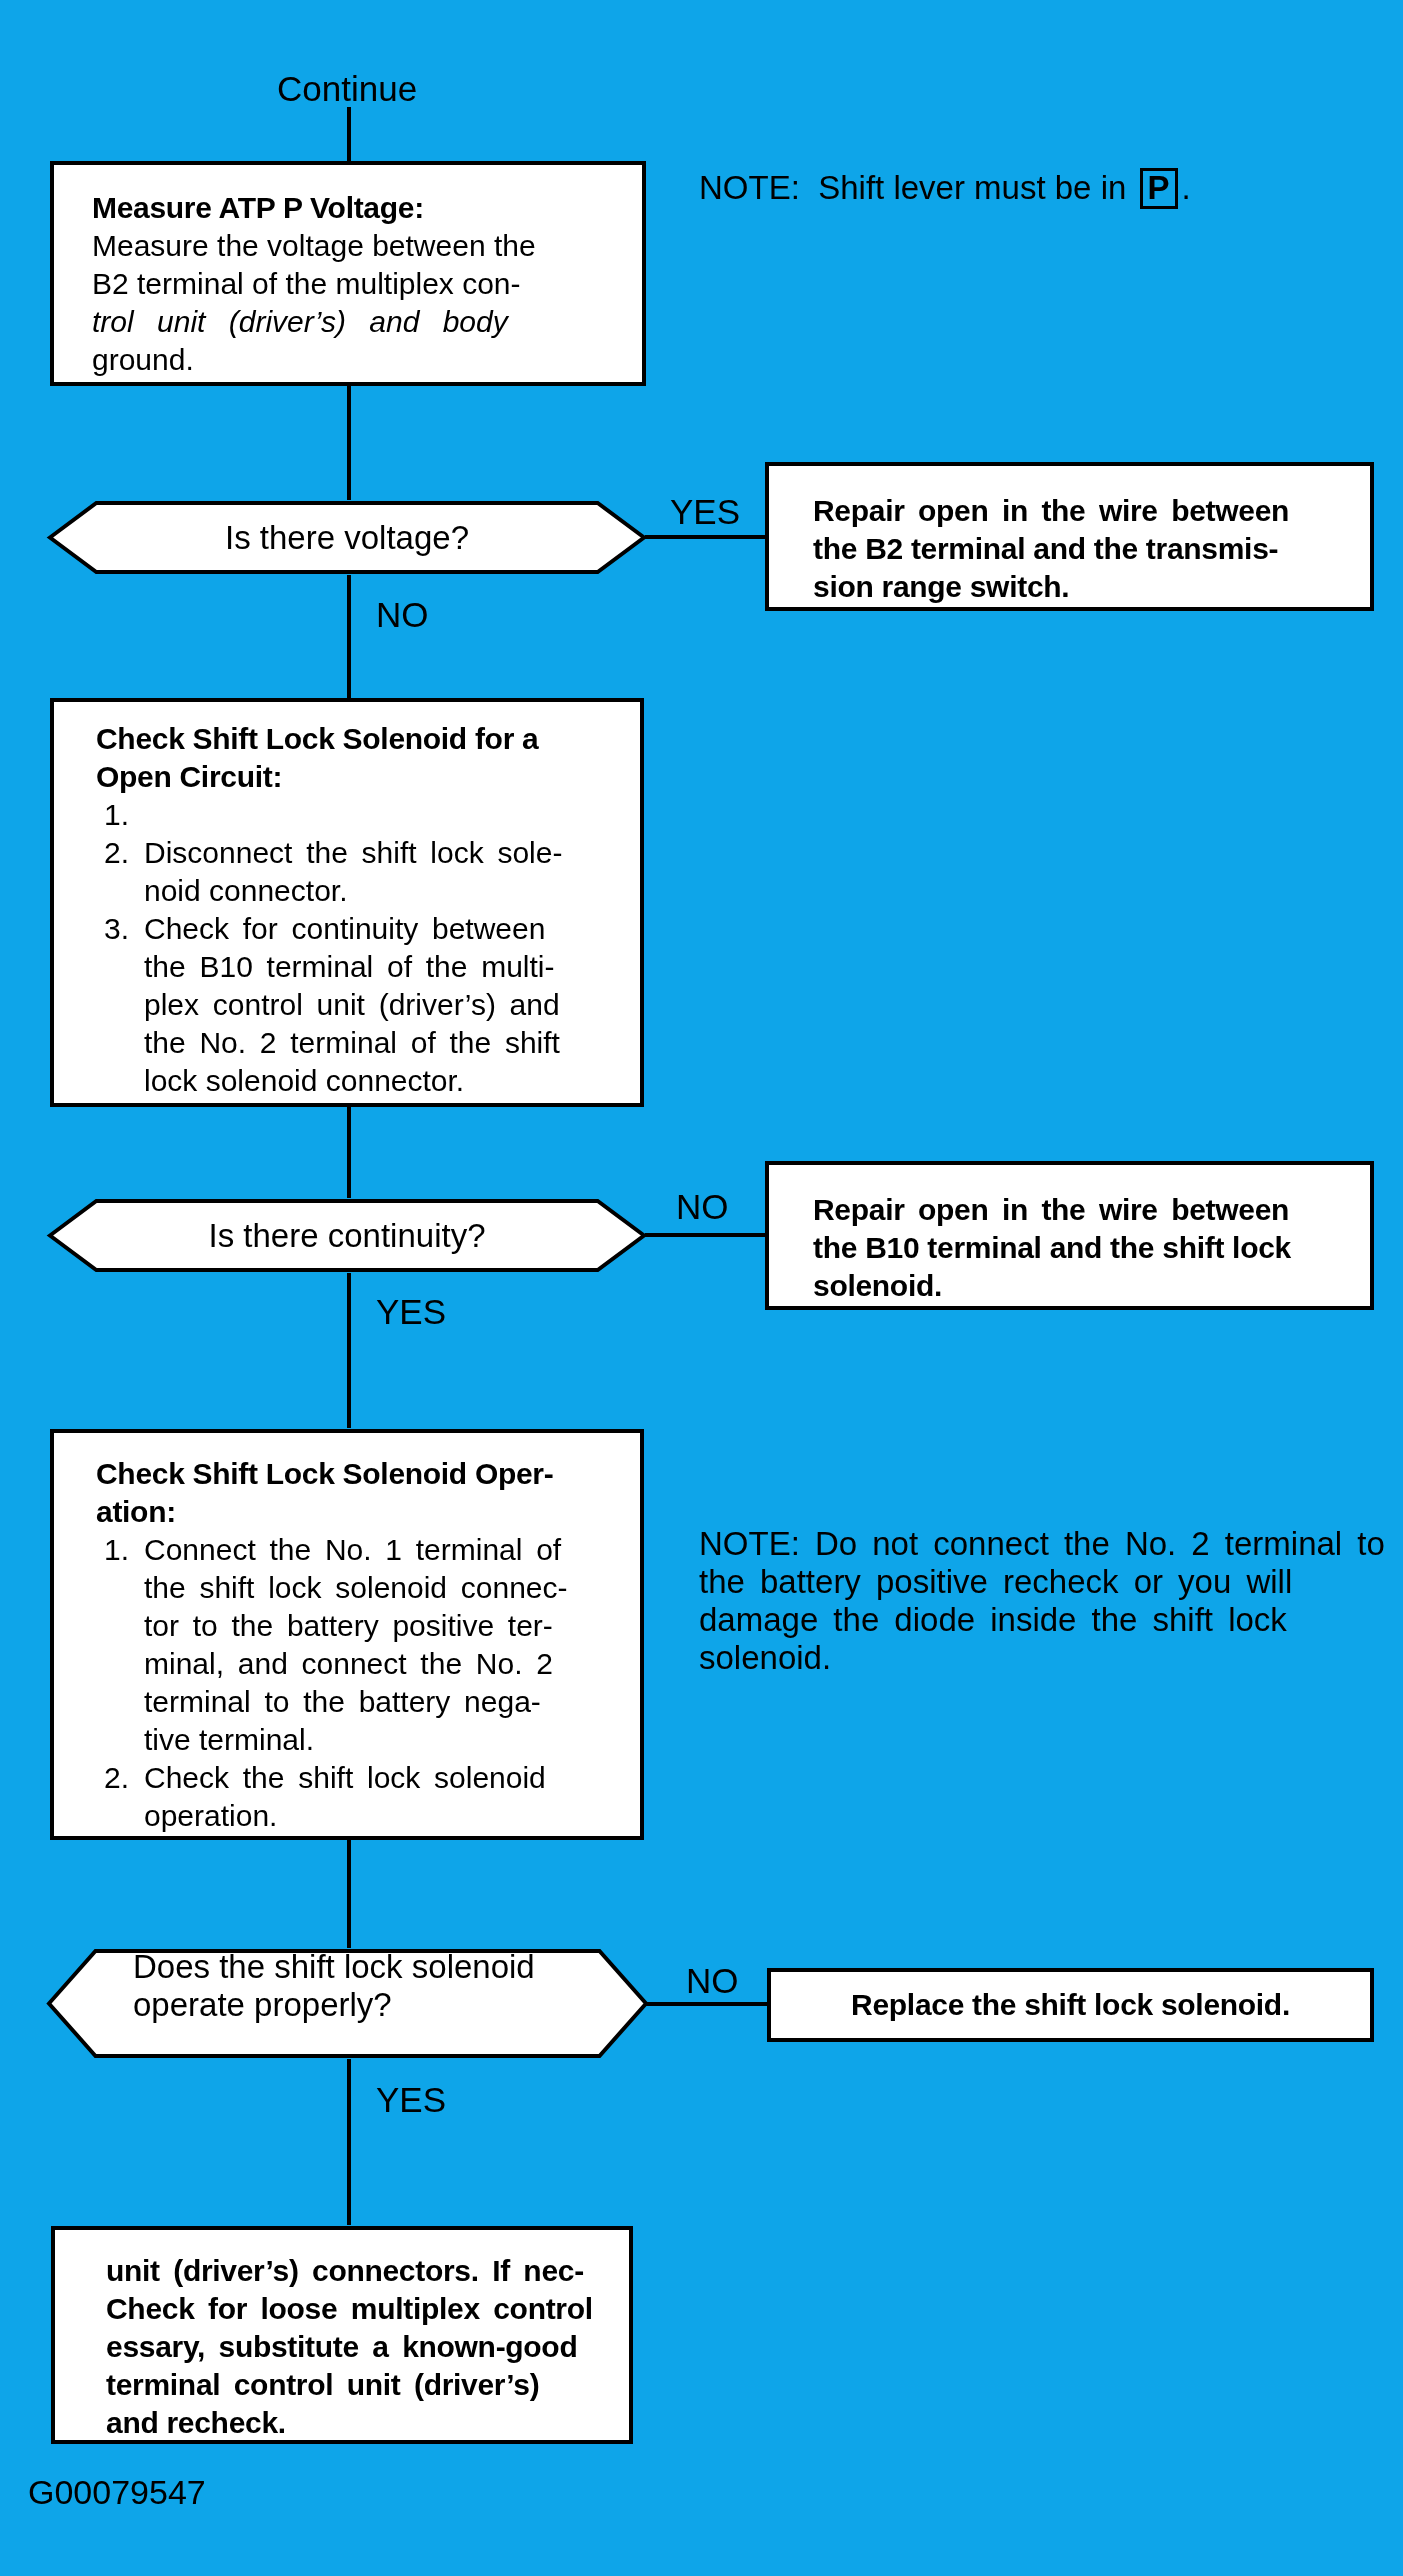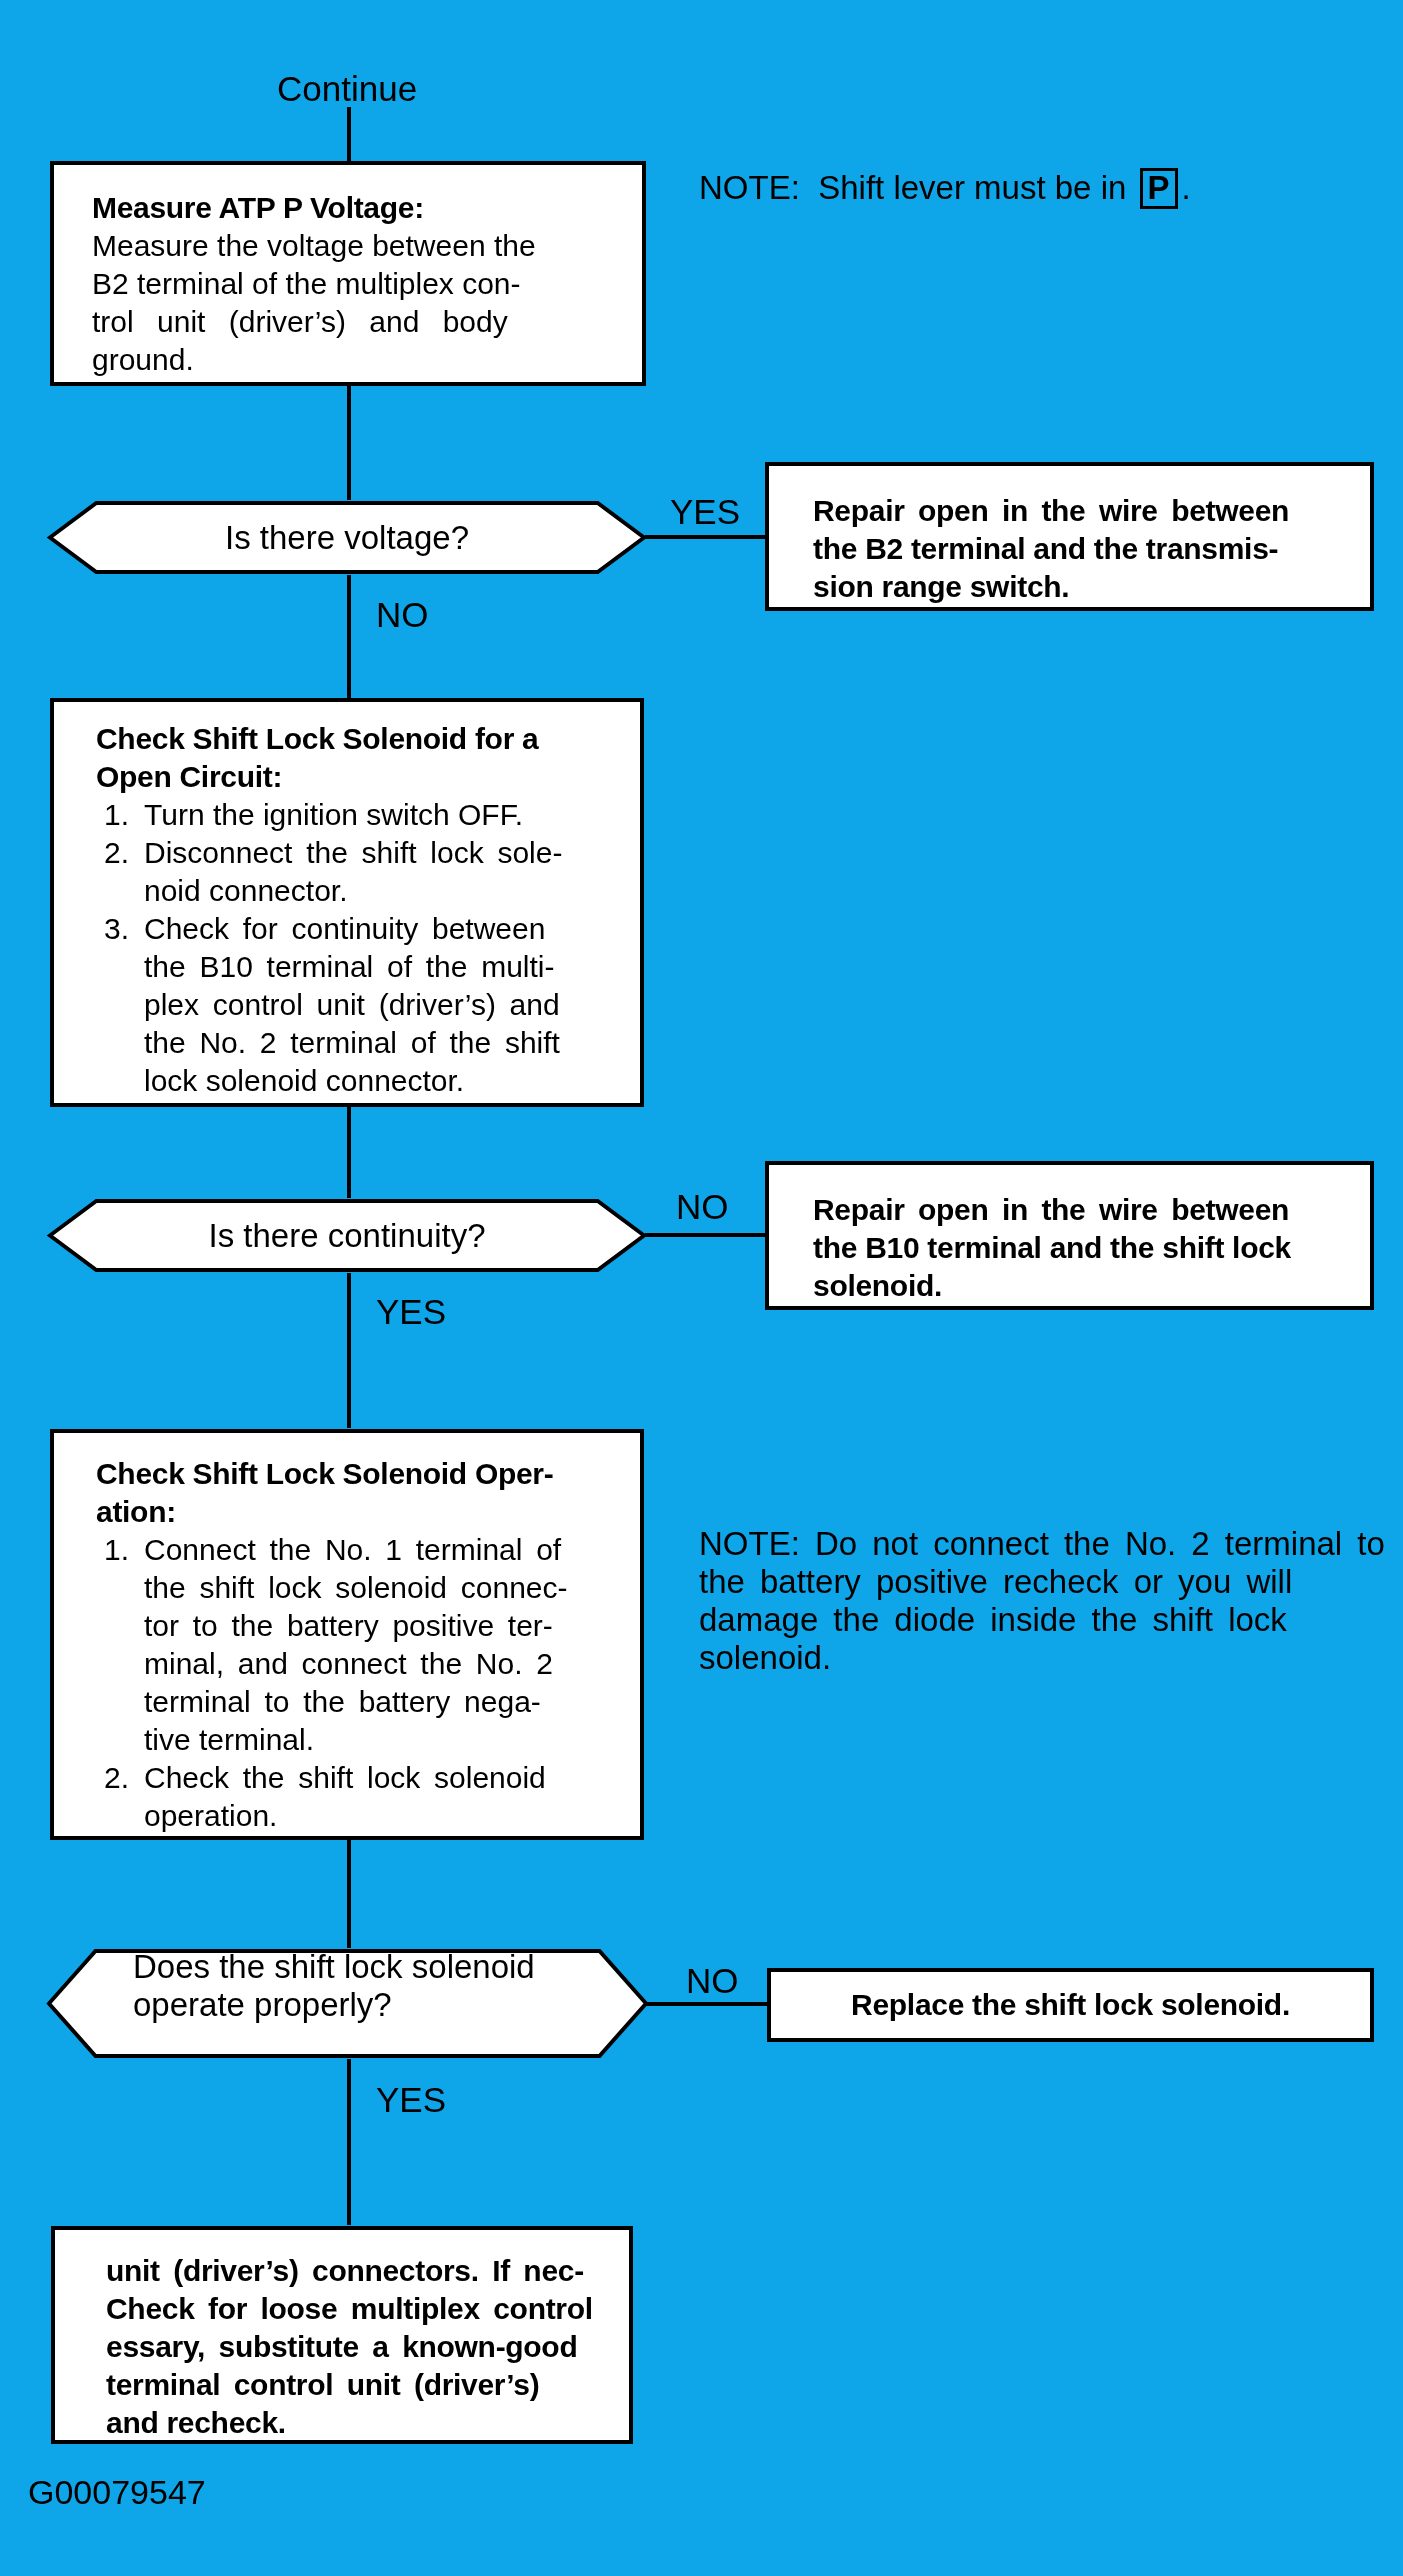--- a/index.html
+++ b/index.html
@@ -10,21 +10,21 @@
   }
   .vline{position:absolute;width:4px;background:#000;}
   .hline{position:absolute;height:4px;background:#000;}
   .procbox{
     position:absolute;border:4px solid #000;background:#fff;
     box-sizing:border-box;font-size:30px;line-height:38px;
   }
   .ln{white-space:nowrap;}
   .bold{font-weight:bold;letter-spacing:-0.3px;}
   .ws1{word-spacing:0.18em;}
-  .ws2{word-spacing:0.5em;}
+  .ws2{word-spacing:0.5em;font-style:italic;}
   .item{display:flex;}
   .item .num{width:40px;flex:0 0 40px;margin-left:8px;}
   .hexwrap{position:absolute;}
   .hexwrap svg{position:absolute;left:0;top:0;}
   .hextext{
     position:absolute;left:0;top:0;right:0;bottom:0;
     display:flex;align-items:center;justify-content:center;
     font-size:33px;line-height:38px;
   }
   .hextext.left{justify-content:flex-start;padding-left:87px;flex-direction:column;align-items:flex-start;}
@@ -81,23 +81,20 @@
 
   <div class="branchlabel" style="left:376px;top:596px;">NO</div>
 
   <div class="vline" style="left:347px;top:575px;height:123px;"></div>
 
   <div class="procbox" style="left:50px;top:698px;width:594px;height:409px;padding:18px 18px 0 42px;">
     <div class="ln bold">Check Shift Lock Solenoid for a</div>
     <div class="ln bold">Open Circuit:</div>
     <div class="item">
       <div class="num ln">1.</div>
-      <div>
-        <div class="ln">Turn the ignition switch OFF.</div>
-      </div>
     </div>
     <div class="item">
       <div class="num ln">2.</div>
       <div>
         <div class="ln ws1">Disconnect the shift lock sole-</div>
         <div class="ln">noid connector.</div>
       </div>
     </div>
     <div class="item">
       <div class="num ln">3.</div>

